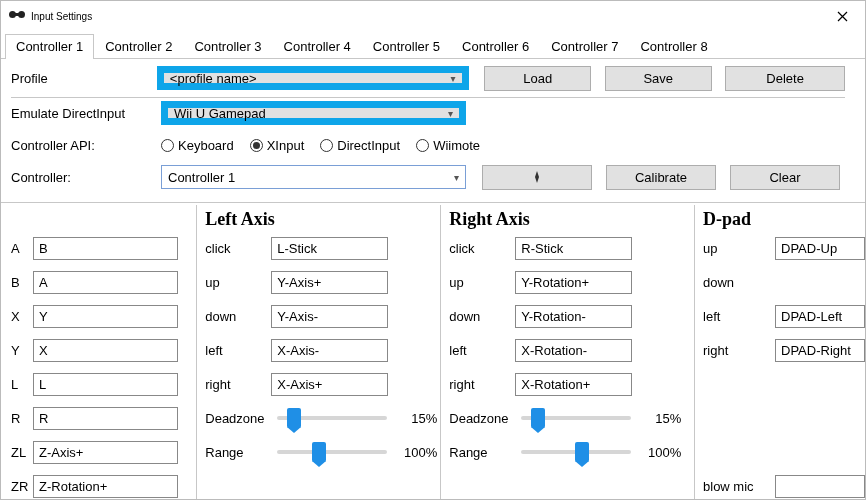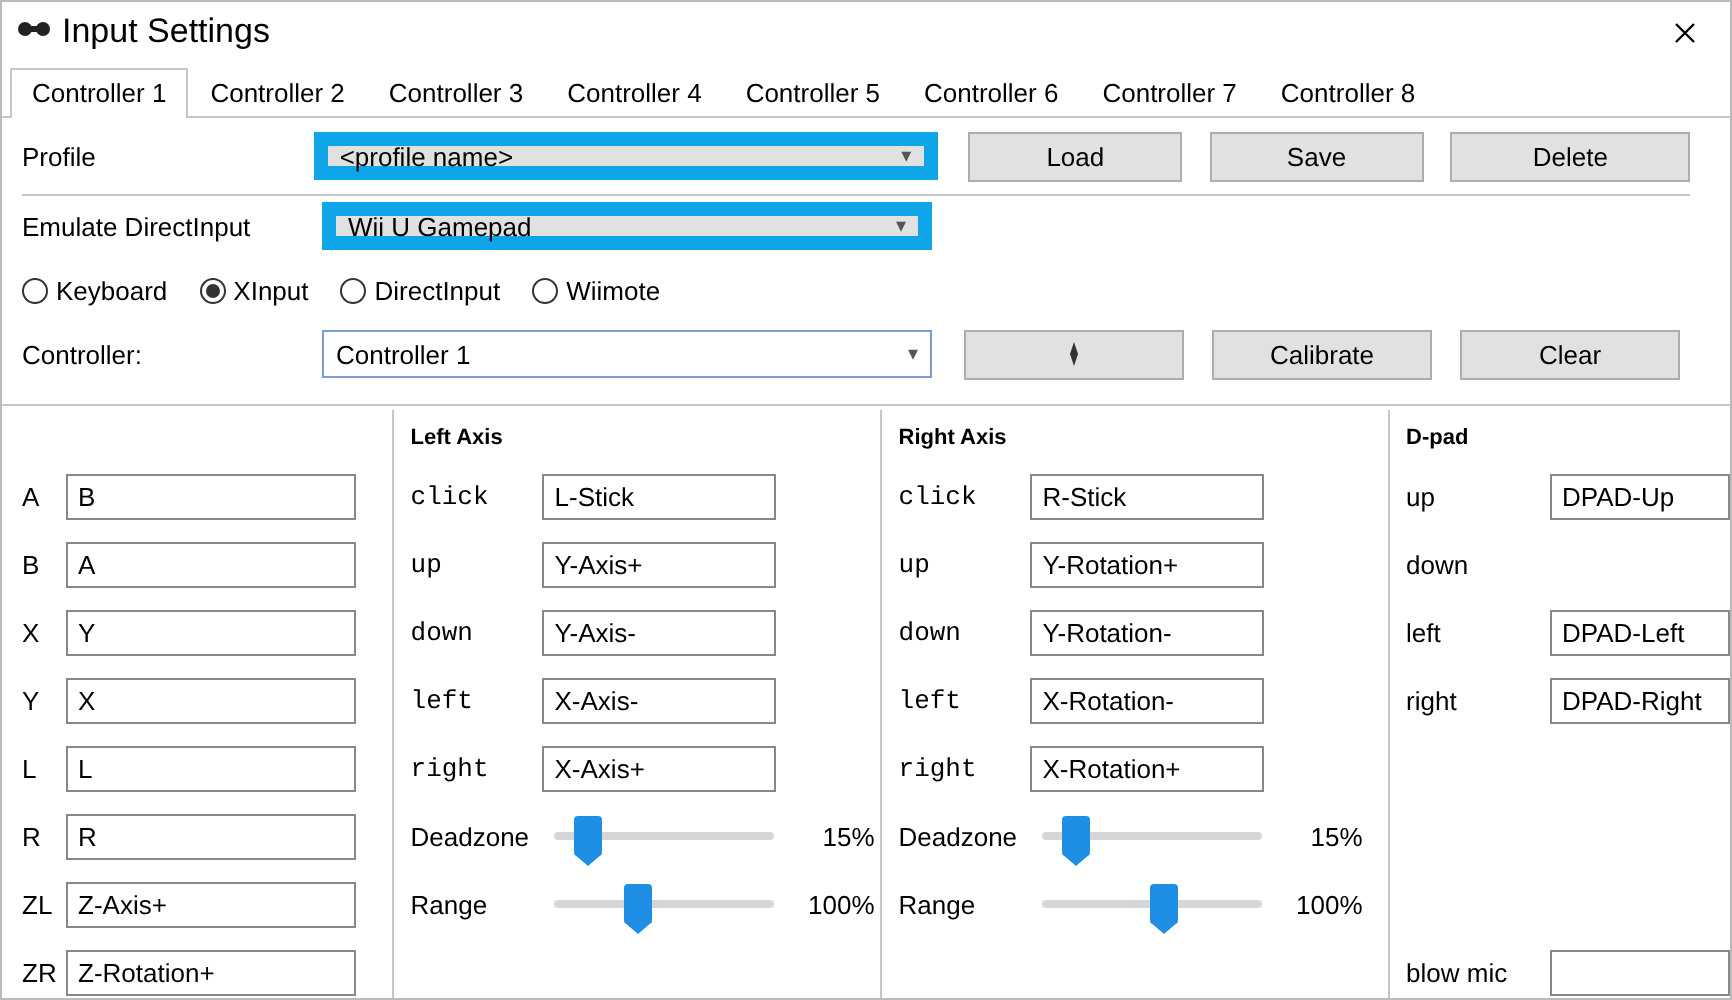--- a/index.html
+++ b/index.html
@@ -15,21 +15,21 @@
   }
   
   .titlebar {
     height: 30px;
     display: flex;
     align-items: center;
     padding: 0 0 0 8px;
     background: #fff;
   }
   .titlebar .icon { margin-right: 6px; }
-  .titlebar .title { flex: 1; font-size: 17px; }
+  .titlebar .title { flex: 1; font-size: 10px; }
   .titlebar .close {
     width: 46px; height: 30px;
     display: flex; align-items: center; justify-content: center;
     font-size: 14px; font-family: Arial;
   }
   
   .tabs {
     display: flex;
     border-bottom: 1px solid #c7c7c7;
     padding-left: 4px;
@@ -99,24 +99,24 @@
   }
   .col {
     display: flex;
     flex-direction: column;
     padding-top: 2px;
   }
   .col.buttons { width: 190px; }
   .col.axis { width: 250px; border-left: 1px solid #c7c7c7; padding-left: 8px; margin-left: 0; }
   .col.rightaxis { width: 260px; border-left: 1px solid #c7c7c7; padding-left: 8px; }
   .col.dpad { flex:1; border-left: 1px solid #c7c7c7; padding-left: 8px; }
-  .col-head { font-weight: 700; height: 24px; display:flex; align-items:center; font-size:11px; }
+  .col-head { font-weight: 700; height: 24px; display:flex; align-items:center; font-size:18px;font-family:Liberation Serif, serif; }
   .map-row { display:flex; align-items:center; height: 34px; }
   .map-label { width: 22px; }
-  .map-label-wide { width: 66px; font-family: Liberation Mono, monospace; }
+  .map-label-wide { width: 66px; }
   .map-label-dpad { width: 72px; }
   .map-input {
     height: 23px;
     border: 1px solid #888;
     background: #fff;
     padding: 0 5px;
     display:flex; align-items:center;
     font-size: 13px;
   }
   .col.buttons .map-input { width: 145px; }
@@ -195,20 +195,21 @@
   </div>
   <hr class="sep">
   <div class="form-row">
     <div class="form-label">Emulate DirectInput</div>
     <div class="combo" style="width:305px">
       <span>Wii U Gamepad</span>
       <span class="arrow">▾</span>
     </div>
   </div>
   <div class="form-row">
+    <div class="form-label">Controller API:</div>
     <div class="radio-group" id="api-radios">
         <label class="radio">
           <span class="radio-circle"></span>
           <span>Keyboard</span>
         </label>
         <label class="radio">
           <span class="radio-circle">
             <span class="radio-dot"></span>
           </span>
           <span>XInput</span>

